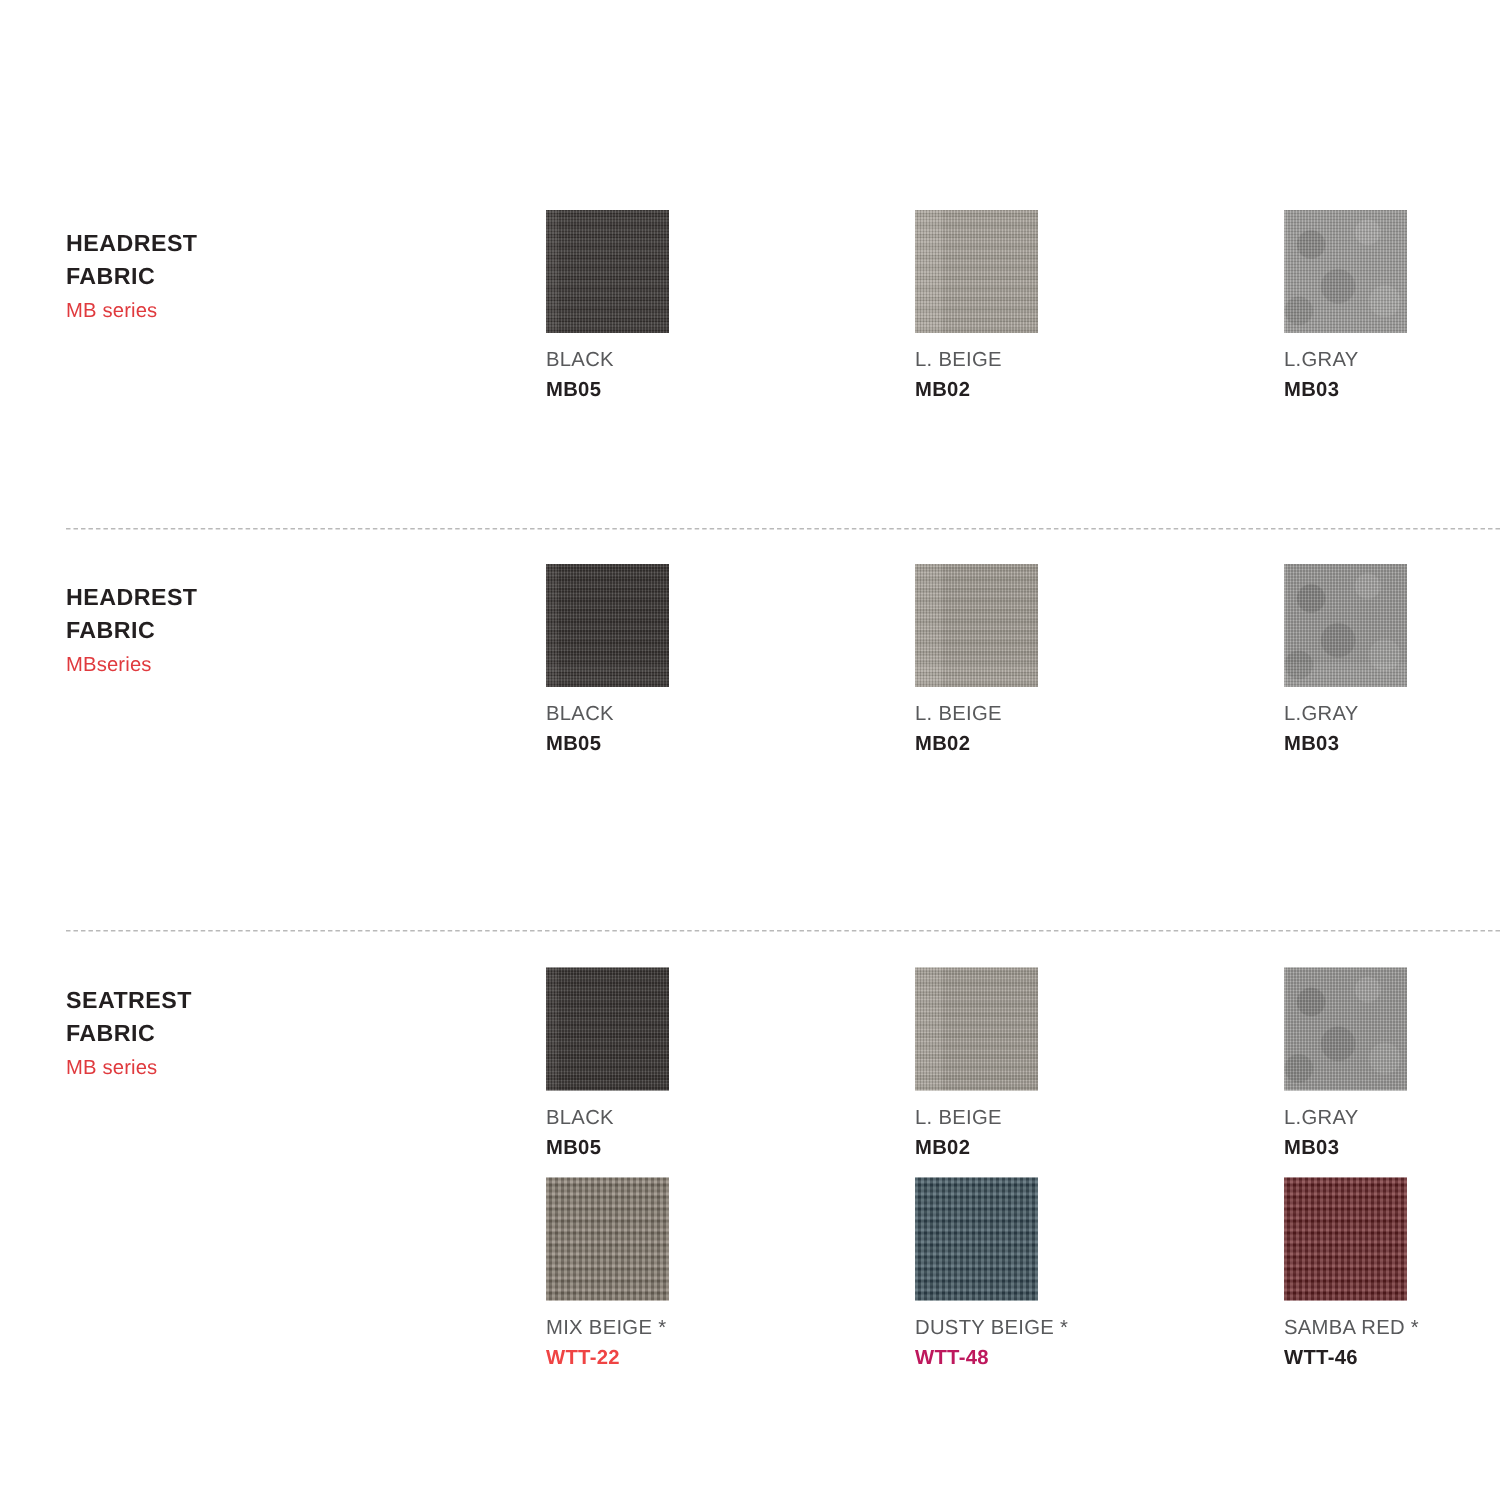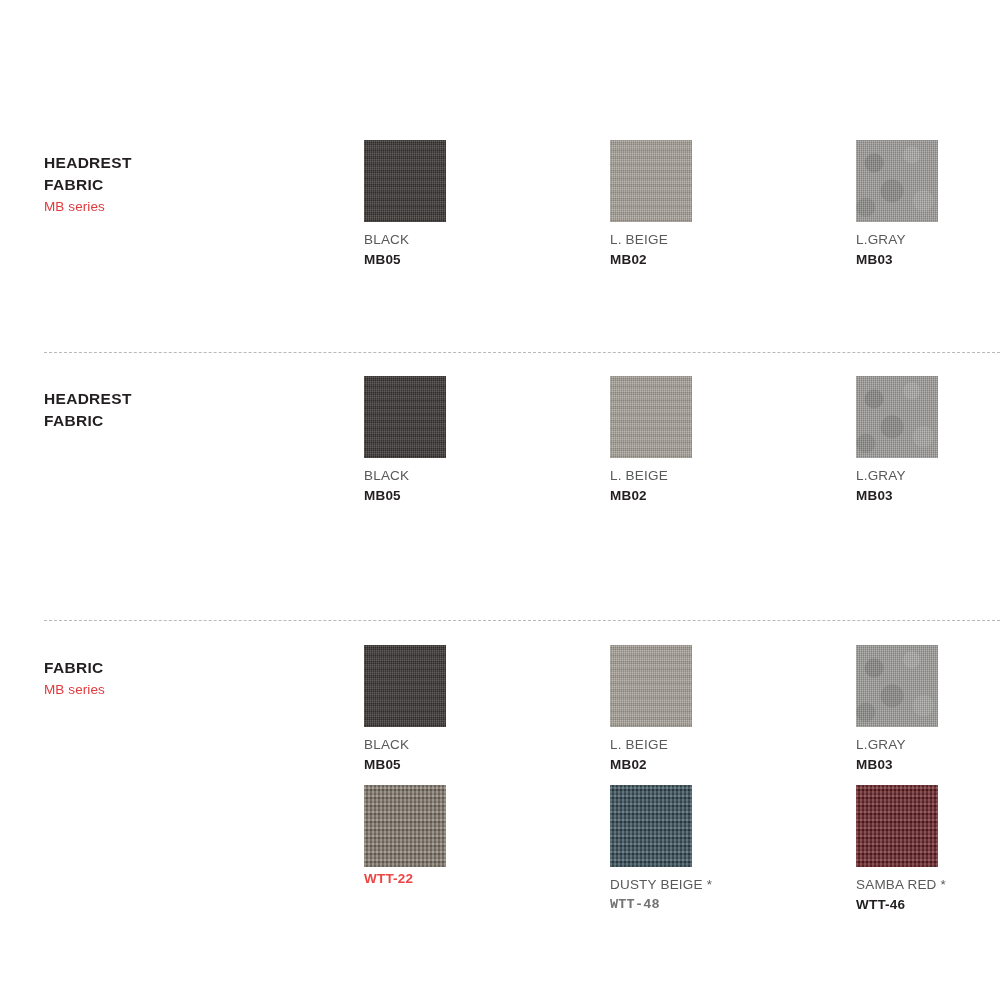--- a/index.html
+++ b/index.html
@@ -190,20 +190,21 @@
       </div>
     </div>
   </div>
 
   <div class="divider" id="divider-1" style="border-top-color: rgb(185, 185, 185);"></div>
 
   <div class="section" id="section-backrest">
     <div class="cat-label">
       <span class="cat-line" style="color: rgb(35, 31, 32);">HEADREST</span>
       <span class="cat-line" style="color: rgb(35, 31, 32);">FABRIC</span>
+      <span class="cat-series" style="color: rgb(224, 58, 62);">MBseries</span>
     </div>
 
     <div class="swatch-row row-1">
       <div class="swatch-cell col-1">
         <span class="swatch-chip tex-weave-fine" style="background-color: rgb(58, 54, 52);"></span>
         <div class="swatch-name" style="color: rgb(88, 89, 91);">BLACK</div>
         <div class="swatch-code" style="color: rgb(35, 31, 32);">MB05</div>
       </div>
       <div class="swatch-cell col-2">
         <span class="swatch-chip tex-weave-fine" style="background-color: rgb(171, 165, 156);"></span>
@@ -215,20 +216,21 @@
         <div class="swatch-name" style="color: rgb(88, 89, 91);">L.GRAY</div>
         <div class="swatch-code" style="color: rgb(35, 31, 32);">MB03</div>
       </div>
     </div>
   </div>
 
   <div class="divider" id="divider-2" style="border-top-color: rgb(185, 185, 185);"></div>
 
   <div class="section" id="section-seatrest">
     <div class="cat-label">
+      <span class="cat-line" style="color: rgb(35, 31, 32);">SEATREST</span>
       <span class="cat-line" style="color: rgb(35, 31, 32);">FABRIC</span>
       <span class="cat-series" style="color: rgb(224, 58, 62);">MB series</span>
     </div>
 
     <div class="swatch-row row-1">
       <div class="swatch-cell col-1">
         <span class="swatch-chip tex-weave-fine" style="background-color: rgb(58, 54, 52);"></span>
         <div class="swatch-name" style="color: rgb(88, 89, 91);">BLACK</div>
         <div class="swatch-code" style="color: rgb(35, 31, 32);">MB05</div>
       </div>
@@ -240,26 +242,27 @@
       <div class="swatch-cell col-3">
         <span class="swatch-chip tex-weave-mottled" style="background-color: rgb(162, 161, 159);"></span>
         <div class="swatch-name" style="color: rgb(88, 89, 91);">L.GRAY</div>
         <div class="swatch-code" style="color: rgb(35, 31, 32);">MB03</div>
       </div>
     </div>
 
     <div class="swatch-row row-2">
       <div class="swatch-cell col-1">
         <span class="swatch-chip tex-weave-basket" style="background-color: rgb(138, 128, 114);"></span>
+        <div class="swatch-name" style="color: rgb(88, 89, 91);">MIX BEIGE *</div>
         <div class="swatch-code" style="color: #ef4444;">WTT-22</div>
       </div>
       <div class="swatch-cell col-2">
         <span class="swatch-chip tex-weave-basket" style="background-color: rgb(58, 82, 94);"></span>
         <div class="swatch-name" style="color: rgb(88, 89, 91);">DUSTY BEIGE *</div>
-        <div class="swatch-code" style="color: #737373; font-family: Liberation Mono, monospace;">WTT-48</div>
+        <div class="swatch-code" style="color: #be185d;">WTT-48</div>
       </div>
       <div class="swatch-cell col-3">
         <span class="swatch-chip tex-weave-basket" style="background-color: rgb(110, 35, 39);"></span>
         <div class="swatch-name" style="color: rgb(88, 89, 91);">SAMBA RED *</div>
         <div class="swatch-code" style="color: rgb(35, 31, 32);">WTT-46</div>
       </div>
     </div>
   </div>
 
 </div>

